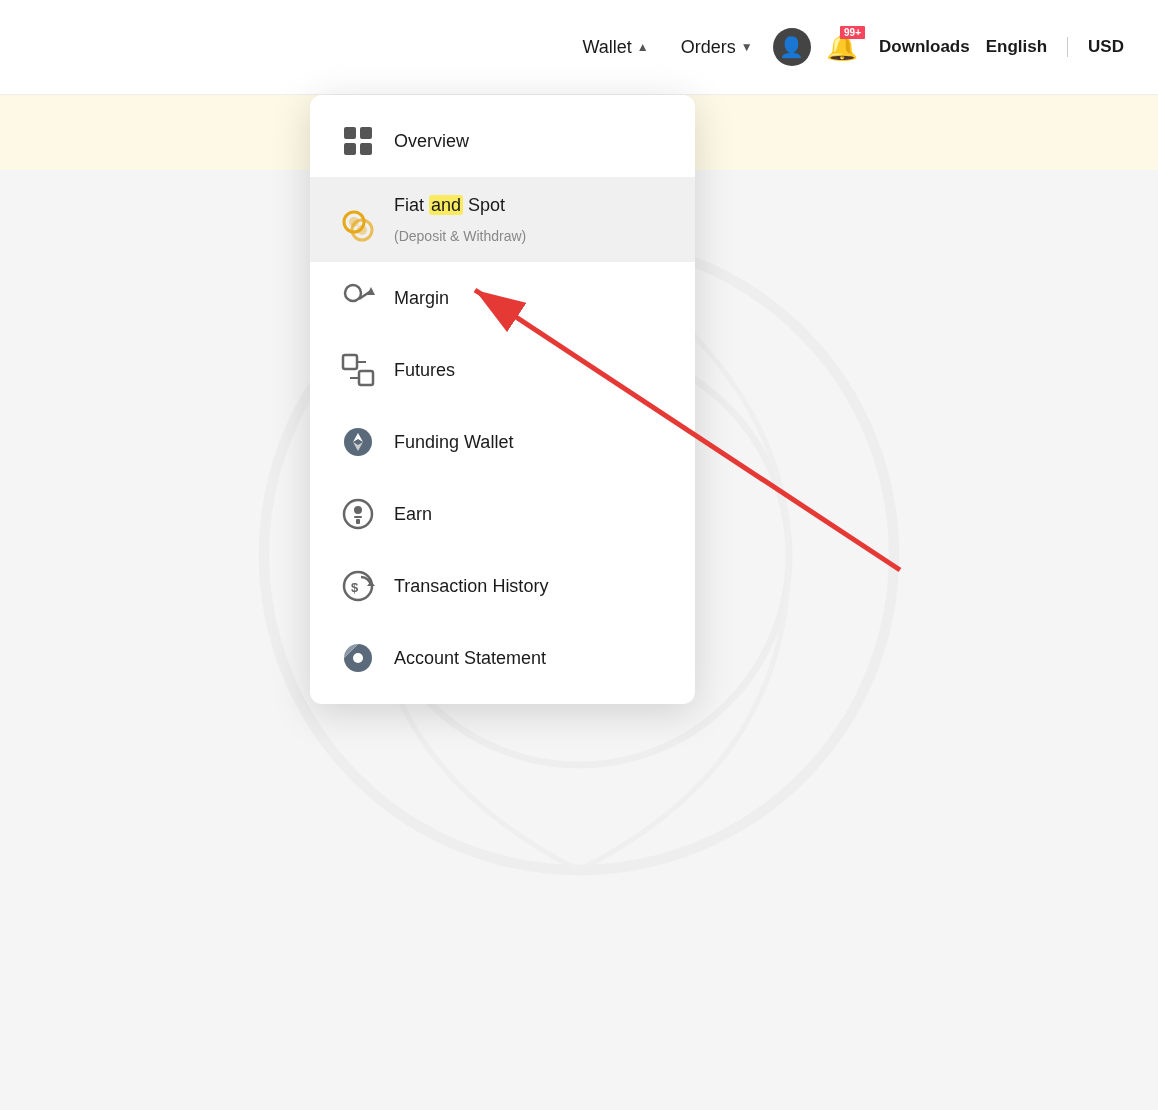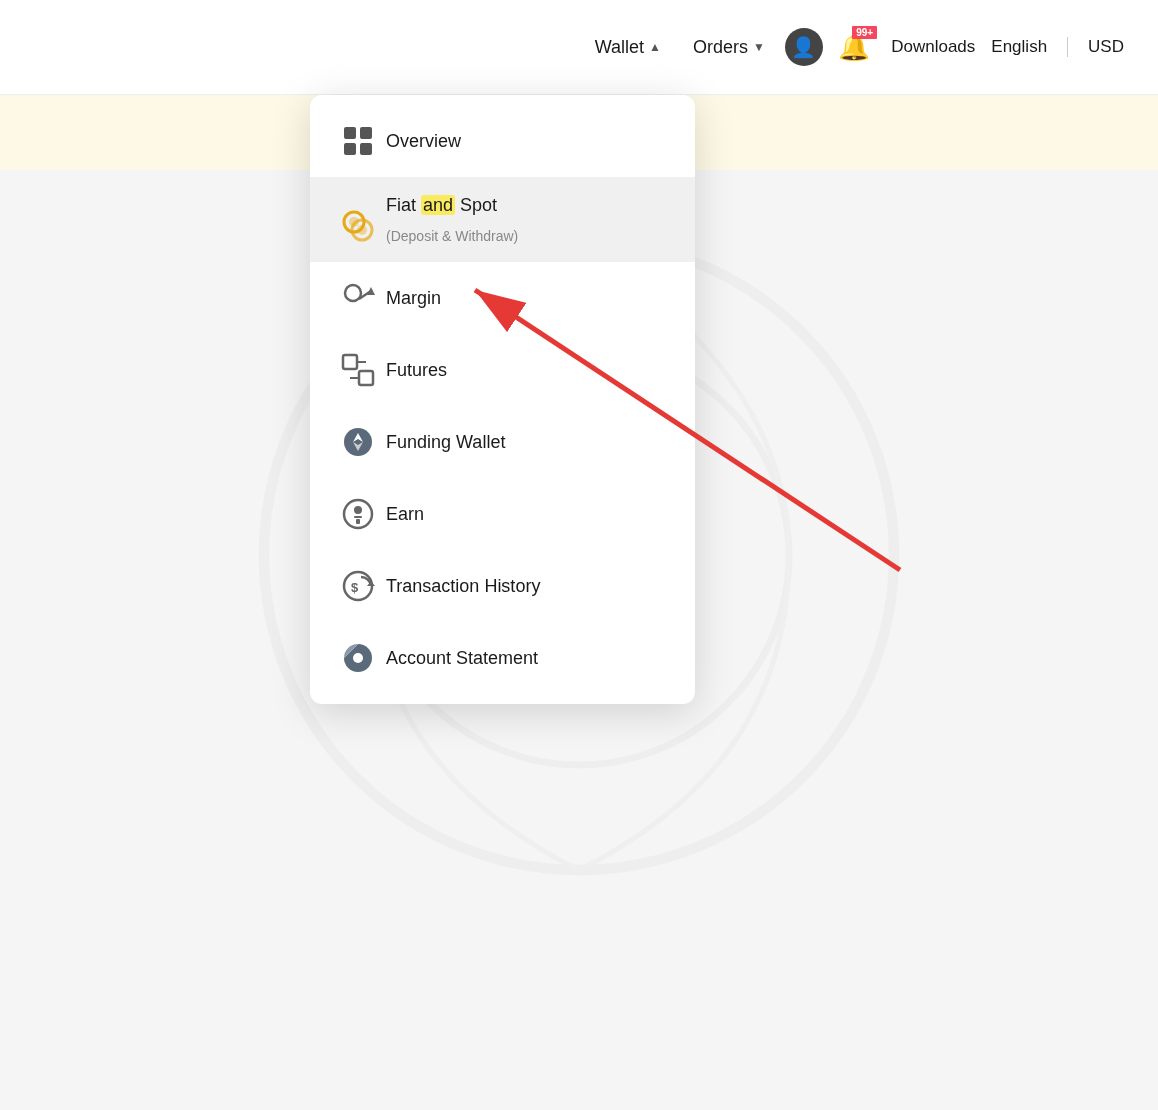--- a/index.html
+++ b/index.html
@@ -113,21 +113,21 @@
 
     .nav-divider {
       width: 1px;
       height: 20px;
       background: #ccc;
       margin: 0 8px;
     }
 
     .nav-text {
       font-size: 17px;
-      font-weight: 400;
+      font-weight: 700;
       color: #1a1a1a;
       cursor: pointer;
       padding: 8px 4px;
     }
 
     
     .dropdown-overlay {
       position: absolute;
       top: 95px;
       left: 310px;
@@ -135,21 +135,21 @@
       background: #fff;
       border-radius: 12px;
       box-shadow: 0 8px 40px rgba(0,0,0,0.15);
       z-index: 100;
       padding: 10px 0;
     }
 
     .dropdown-item {
       display: flex;
       align-items: center;
-      gap: 10px;
+      gap: 18px;
       padding: 18px 30px;
       cursor: pointer;
       transition: background 0.15s;
     }
 
     .dropdown-item.highlighted {
       background: #f0f0f0;
       align-items: flex-end;
     }
 

